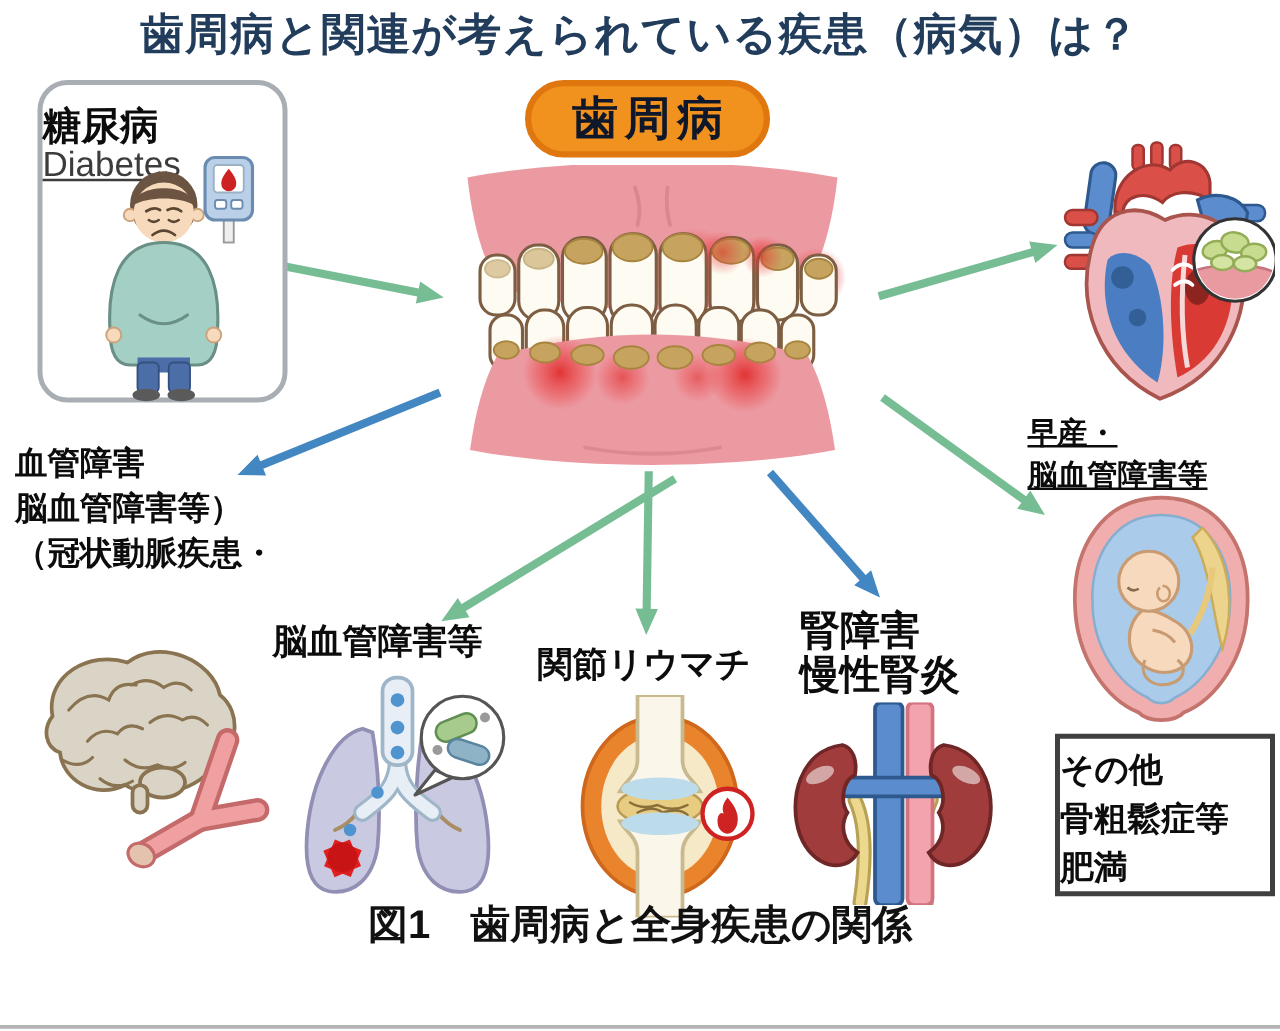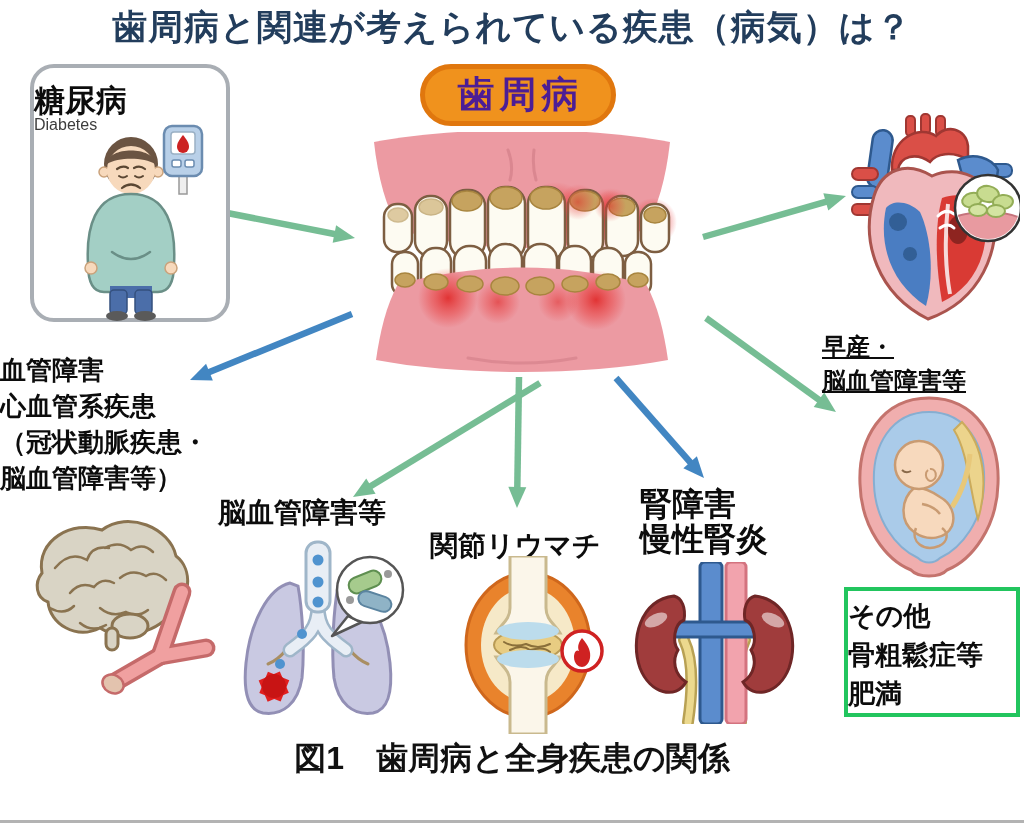--- a/index.html
+++ b/index.html
@@ -4,35 +4,35 @@
 <style>
   html,body{margin:0;padding:0;background:#fff;}
   .canvas{position:relative;width:1024px;height:825px;background:#ffffff;overflow:hidden;
           font-family:"Liberation Sans","DejaVu Sans",sans-serif;}
   .title{position:absolute;top:4px;left:0;width:1024px;text-align:center;
          font-size:35px;font-weight:800;color:#223d5c;letter-spacing:1px;}
   .arrows-layer{position:absolute;left:0;top:0;width:1024px;height:825px;pointer-events:none;}
   .badge{position:absolute;left:420px;top:64px;width:196px;height:62px;background:#f0921d;
          border:5px solid #e0770e;border-radius:36px;display:flex;align-items:center;justify-content:center;
          box-sizing:border-box;}
-  .badge span{font-size:37px;font-weight:800;color:#4c1d95;letter-spacing:5px;text-indent:5px;}
+  .badge span{font-size:37px;font-weight:800;color:#0f172a;letter-spacing:5px;text-indent:5px;}
   .frame-box{position:absolute;box-sizing:border-box;background:#fff;}
   .diabetes-box{left:30px;top:64px;width:200px;height:258px;border:4px solid #a9aeb4;border-radius:24px;}
-  .others-box{left:844px;top:587px;width:176px;height:130px;border:4px solid #22c55e;}
+  .others-box{left:844px;top:587px;width:176px;height:130px;border:4px solid #404040;}
   .dlabel{position:absolute;font-weight:800;color:#0c0c0c;}
   .lbl-diabetes{left:0;top:12px;width:100%;font-size:31px;}
-  .lbl-diabetes-en{left:0;top:48px;width:100%;font-size:16px;font-weight:400;color:#3c3c3c;}
+  .lbl-diabetes-en{left:0;top:48px;width:100%;font-size:28px;font-weight:400;color:#3c3c3c;text-decoration:underline;}
   .lbl-endocarditis{left:795px;top:76px;width:230px;font-size:27px;}
-  .lbl-vascular{left:0px;top:352px;width:216px;font-size:26px;line-height:36px;}
+  .lbl-vascular{left:0px;top:352px;width:216px;font-size:26px;line-height:36px;padding-left:12px;}
   .lbl-pneumonia{left:218px;top:494px;width:170px;font-size:28px;}
-  .lbl-rheumatism{left:430px;top:527px;width:180px;font-size:28px;}
+  .lbl-rheumatism{left:430px;top:513px;width:180px;font-size:28px;}
   .lbl-kidney{left:640px;top:487px;width:160px;font-size:32px;line-height:35px;}
   .lbl-birth{left:822px;top:330px;width:202px;font-size:24px;line-height:34px;text-decoration:underline;}
   .others-lines{left:0;top:6px;width:100%;font-size:27px;line-height:39px;}
-  .caption{position:absolute;top:737px;left:0;width:1024px;text-align:center;
+  .caption{position:absolute;top:718px;left:0;width:1024px;text-align:center;
            font-size:32px;font-weight:800;color:#111;}
   .bottom-rule{position:absolute;left:0;top:820px;width:1024px;height:3px;background:#b3b3b3;}
   svg.illu{position:absolute;}
 </style>
 </head>
 <body>
 
 <div class="canvas">
 
   <div class="title">歯周病と関連が考えられている疾患（病気）は？</div>
@@ -211,23 +211,22 @@
         <ellipse cx="148" cy="82" rx="11" ry="8" fill="#c8dc90" stroke="#93ad57" stroke-width="2" transform="rotate(10 148 82)"></ellipse>
         <ellipse cx="163" cy="90" rx="10" ry="7" fill="#c8dc90" stroke="#93ad57" stroke-width="2" transform="rotate(-6 163 90)"></ellipse>
         <ellipse cx="138" cy="98" rx="9" ry="6" fill="#d4e4a2" stroke="#93ad57" stroke-width="2"></ellipse>
         <ellipse cx="156" cy="99" rx="9" ry="6" fill="#d4e4a2" stroke="#93ad57" stroke-width="2"></ellipse>
       </g>
     </g>
   </svg>
 
   <div class="dlabel lbl-vascular">
     <div>血管障害</div>
-    <div>心血管系疾患</div>
+    <div>脳血管障害等）</div>
     <div>（冠状動脈疾患・</div>
-    <div>脳血管障害等）</div>
   </div>
   <svg class="illu" style="left:10px;top:498px" width="210" height="205" viewBox="0 0 210 205">
     <g>
       <path d="M32,75 C26,42 62,22 92,32 C118,12 160,30 166,58 C184,72 180,102 162,112 C152,134 112,144 90,130 C66,142 40,126 38,104 C26,100 24,85 32,75 Z" fill="#d9d4c5" stroke="#8a7350" stroke-width="3"></path>
       <g stroke="#8a7350" stroke-width="2.5" fill="none" stroke-linecap="round">
         <path d="M45,70 q15,-18 32,-8 q5,-15 22,-12"></path>
         <path d="M60,95 q10,-12 24,-6 q8,-10 20,-4"></path>
         <path d="M40,110 q14,8 24,-2"></path>
         <path d="M95,50 q14,-8 26,2 q12,-8 22,2"></path>
         <path d="M110,80 q12,-10 26,-2 q10,-6 20,4"></path>

